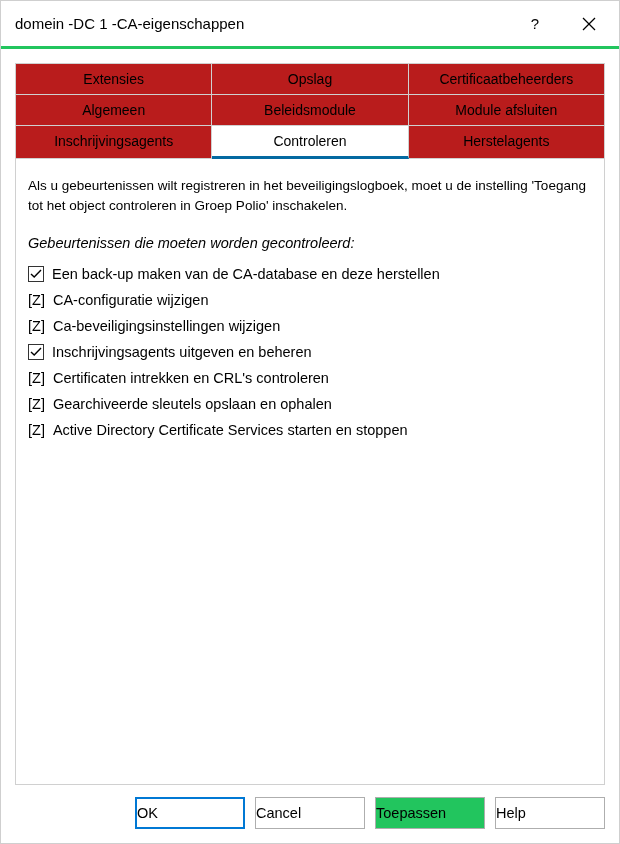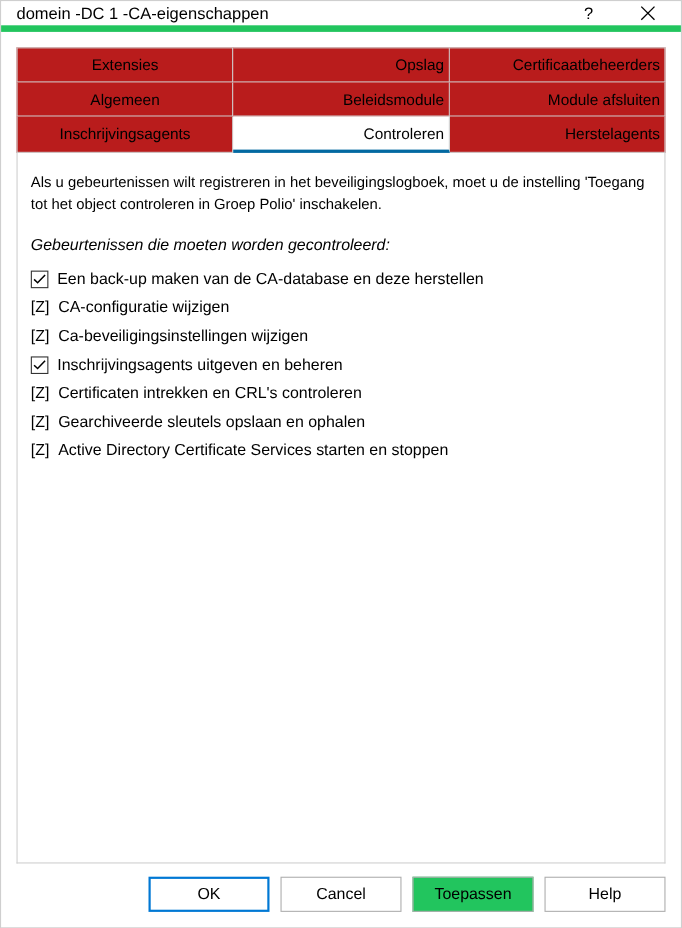--- a/index.html
+++ b/index.html
@@ -12,23 +12,23 @@
     color: #000;
   }
   .window {
     width: 620px; height: 844px;
     border: 1px solid #cfcfcf;
     display: flex; flex-direction: column;
     background: #ffffff;
   }
   .titlebar {
     display: flex; align-items: center;
-    height: 28px;
+    height: 48px;
     padding: 0 12px 0 14px;
-    border-bottom: 6px solid #22c55e;
+    border-bottom: 3px solid #22c55e;
   }
   .titlebar .title {
     flex: 1;
     font-size: 15px;
   }
   .titlebar .help-btn,
   .titlebar .close-btn {
     width: 36px; height: 36px;
     display: flex; align-items: center; justify-content: center;
     cursor: default;
@@ -52,21 +52,21 @@
   .tab {
     flex: 1;
     text-align: center;
     padding: 7px 4px;
     border: 1px solid #d0d0d0;
     background: #b91c1c;
     font-size: 14px;
     cursor: default;
     position: relative;
   }
-  .tab-row .tab + .tab { border-left: none; text-align: right; }
+  .tab-row .tab + .tab { border-left: none; }
   .tab-row + .tab-row .tab { border-top: none; }
   .tab.active {
     background: #ffffff;
     border-bottom: 3px solid #0369a1;
     z-index: 2;
   }
 
   .tab-panel {
     border: 1px solid #d0d0d0;
     border-top: none;
@@ -109,21 +109,21 @@
     justify-content: flex-end;
     gap: 10px;
     padding: 12px 14px 14px 14px;
   }
   .btn {
     min-width: 110px;
     height: 32px;
     border: 1px solid #aeaeae;
     background: #ffffff;
     font-size: 14.5px;
-    display: flex; align-items: center; justify-content: center;
+    display: flex; align-items: center; justify-content: flex-start;
     cursor: default;
   }
   .btn.default {
     border: 2px solid #0078d4;
   }
   .btn.highlight {
     background: #22c55e;
   }
 </style>
 </head>

